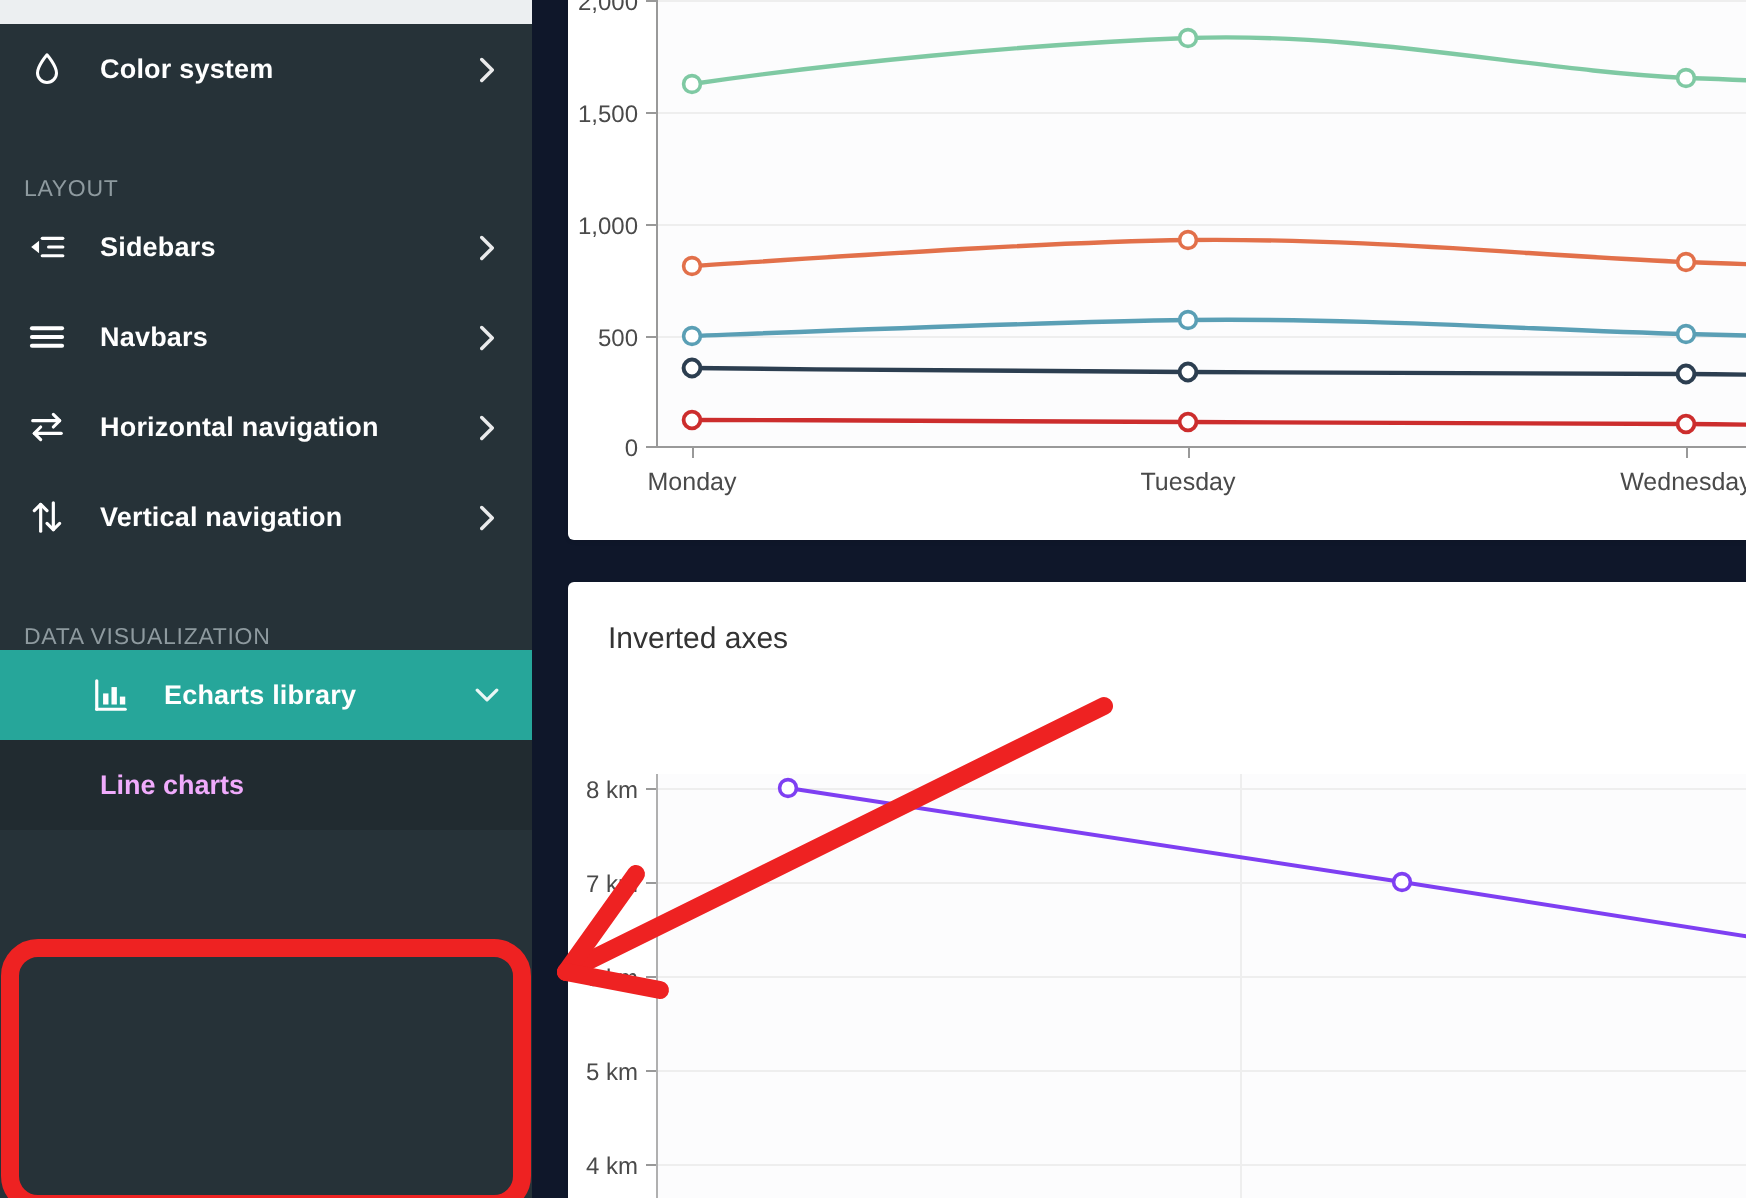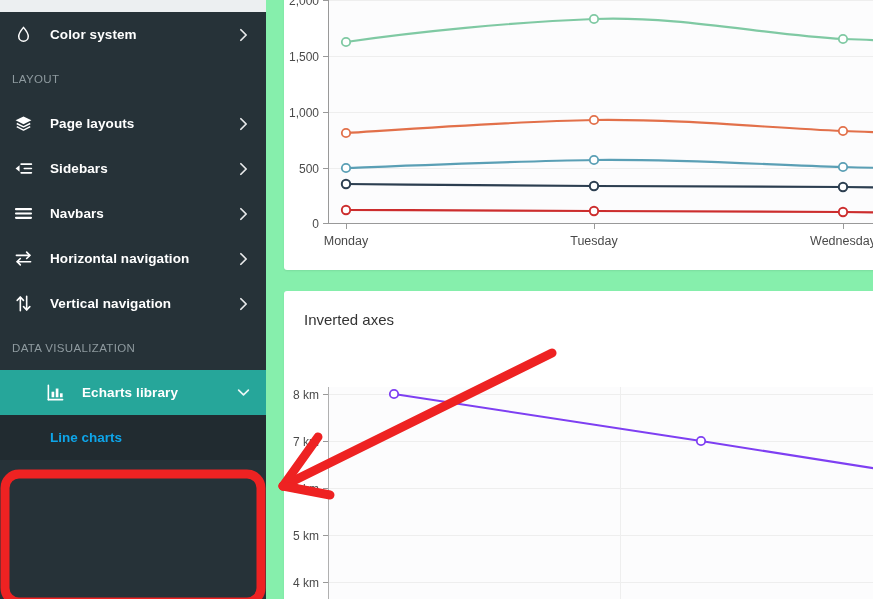--- a/index.html
+++ b/index.html
@@ -41,44 +41,44 @@
   .nav-icon svg { display: block; }
   .nav-label { flex: 1 1 auto; white-space: nowrap; letter-spacing: .1px; }
   .nav-caret {
     width: 14px; flex: 0 0 14px;
     display: flex; align-items: center; justify-content: center;
     color: #ffffff; opacity: .9;
   }
   .nav-caret svg { display: block; }
   .section-head {
     height: 44px;
-    display: flex; align-items: center;
+    display: flex; align-items: flex-end;
     padding: 0 16px 0 12px;
     color: #8e9a9f;
     font-size: 11.5px;
     letter-spacing: .35px;
     text-transform: uppercase;
   }
   .nav-item.active { background: #26a69a; padding-left: 44px; }
   .submenu { background: #212b30; }
   .sub-item {
     height: 45px;
     display: flex; align-items: center;
     padding-left: 50px;
-    color: #0ea5e9;
+    color: #f0abfc;
     font-size: 13.5px;
     font-weight: bold;
     cursor: pointer;
   }
 
   
   #main {
     flex: 1 1 auto;
     height: 599px;
-    background: #86efac;
+    background: #0f172a;
     position: relative;
     padding: 0 11px 0 18px;
     overflow: hidden;
   }
   .card {
     background: #ffffff;
     border-radius: 3px;
     box-shadow: 0 1px 2px rgba(0,0,0,.08);
     position: relative;
     overflow: hidden;
@@ -128,35 +128,20 @@
           </svg>
       </span>
     </div>
 
 
 
     <div class="section-head">
       <span>LAYOUT</span>
     </div>
 
-    <div class="nav-item">
-      <span class="nav-icon">
-        <svg width="19" height="19" viewBox="0 0 24 24" fill="none" stroke="currentColor" stroke-width="1.8" stroke-linejoin="round">
-            <path d="M12 3 22 8 12 13 2 8z" fill="currentColor" stroke="none"></path>
-            <path d="M3.5 12 12 16.3 20.5 12"></path>
-            <path d="M3.5 16 12 20.3 20.5 16"></path>
-          </svg>
-      </span>
-      <span class="nav-label">Page layouts</span>
-      <span class="nav-caret">
-        <svg width="9" height="14" viewBox="0 0 10 16" fill="none" stroke="currentColor" stroke-width="2" stroke-linecap="round" stroke-linejoin="round">
-            <polyline points="2,2 8,8 2,14"></polyline>
-          </svg>
-      </span>
-    </div>
 
     <div class="nav-item">
       <span class="nav-icon">
         <svg width="19" height="19" viewBox="0 0 24 24" fill="none" stroke="currentColor" stroke-width="2" stroke-linecap="round">
             <path d="M2 12 7 8 7 16z" fill="currentColor" stroke="none"></path>
             <line x1="9" y1="6.5" x2="22" y2="6.5"></line>
             <line x1="13" y1="12" x2="22" y2="12"></line>
             <line x1="9" y1="17.5" x2="22" y2="17.5"></line>
           </svg>
       </span>

